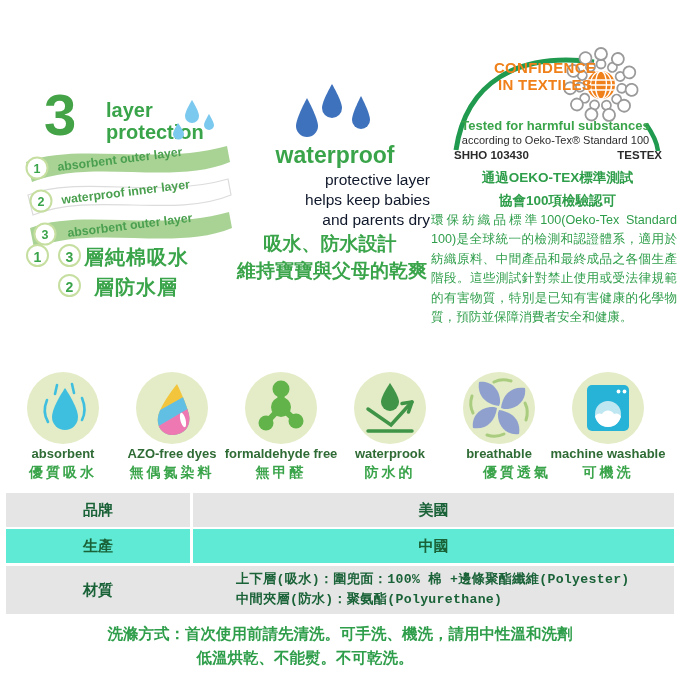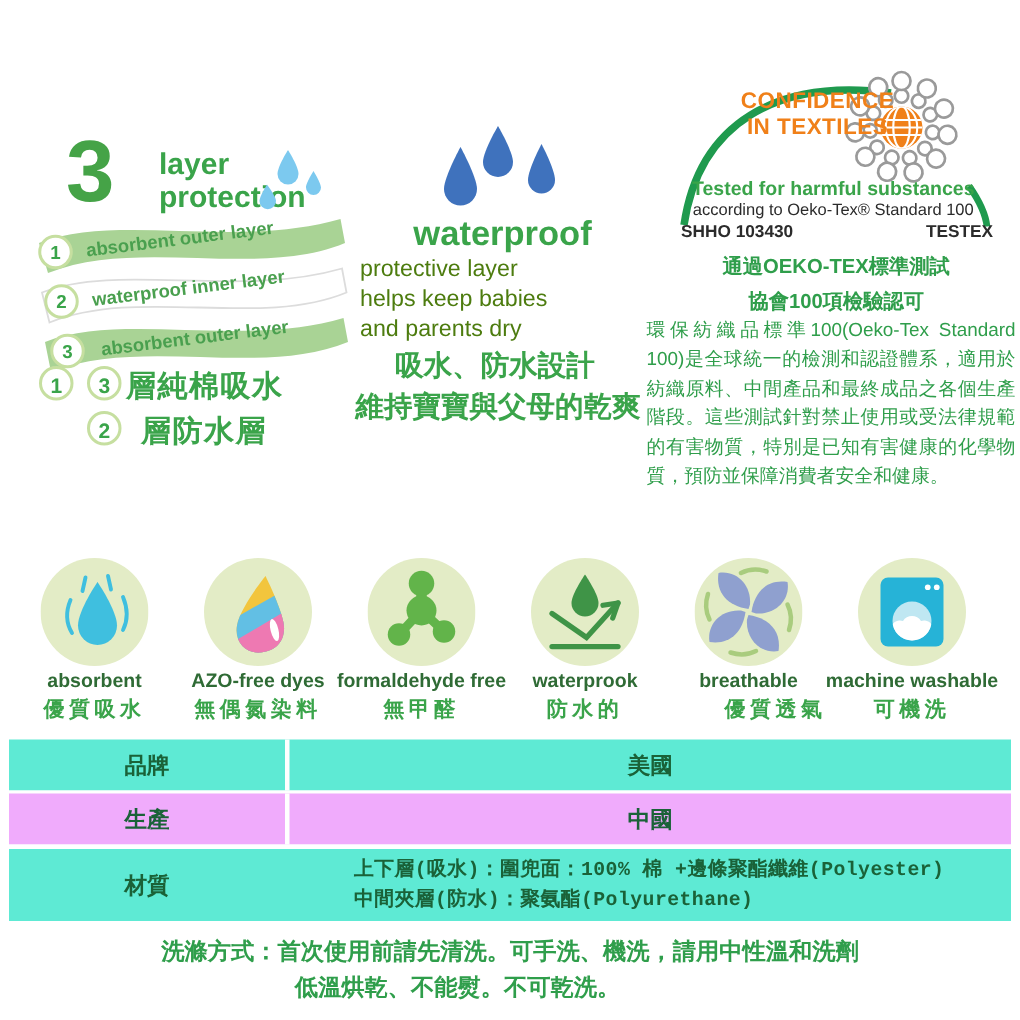--- a/index.html
+++ b/index.html
@@ -10,21 +10,21 @@
   
   .big3{left:44px;top:86px;font-size:58px;font-weight:bold;color:#45a347;line-height:1;}
   .layers-title{left:106px;top:99px;font-size:20px;font-weight:bold;color:#3aa44a;line-height:22px;}
   .legend-circle{width:23px;height:23px;border:2px solid #c6dfa0;border-radius:50%;
                  color:#3aa44a;font-size:14px;font-weight:bold;text-align:center;line-height:23px;
                  background:#fff;box-sizing:border-box;}
   .legend-text{font-size:20px;font-weight:bold;color:#3aa44a;letter-spacing:1px;}
 
   
   .wp-title{left:240px;top:142px;width:190px;text-align:center;font-size:23px;font-weight:bold;color:#3aa44a;}
-  .wp-line{left:240px;width:190px;text-align:left;font-size:15.5px;color:#4d7c0f;}
+  .wp-line{left:240px;width:190px;text-align:right;font-size:15.5px;color:#0f172a;}
   .wp-zh1{left:230px;top:231px;width:200px;text-align:center;font-size:19px;font-weight:bold;color:#3aa44a;}
   .wp-zh2{left:212px;top:258px;width:240px;text-align:center;font-size:19px;font-weight:bold;color:#3aa44a;}
 
   
   .badge{left:448px;top:38px;width:232px;height:125px;}
   .badge-title{position:absolute;left:30px;top:21px;width:134px;text-align:center;
                color:#f08019;font-size:15px;font-weight:bold;line-height:17px;letter-spacing:.3px;}
   .badge-tested{position:absolute;left:0;top:80px;width:215px;text-align:center;
                 color:#3aa44a;font-size:13px;font-weight:bold;}
   .badge-according{position:absolute;left:0;top:96px;width:215px;text-align:center;
@@ -37,22 +37,22 @@
                 line-height:19.4px;text-align:justify;}
 
   
   .feat-en{top:446px;width:130px;text-align:center;font-size:13px;font-weight:bold;color:#2f6b35;}
   .feat-zh{top:464px;width:130px;text-align:center;font-size:14px;font-weight:bold;
            color:#3aa44a;letter-spacing:3px;}
 
   
   .spec{left:6px;top:493px;width:668px;}
   .spec-row{display:flex;align-items:center;}
-  .row-blue{background:#5eead4;}
-  .row-cream{background:#f0abfc;}
+  .row-blue{background:#e5e5e5;}
+  .row-cream{background:#5eead4;}
   .spec-label{width:184px;text-align:center;font-size:15px;font-weight:bold;color:#1a6238;flex:none;}
   .spec-div{width:3px;align-self:stretch;background:#fff;flex:none;}
   .spec-value{flex:1;text-align:center;font-size:15px;font-weight:bold;color:#1a6238;}
   .mat-value{flex:1;text-align:left;padding-left:46px;font-size:13.2px;font-weight:600;
              color:#1a6238;line-height:20px;letter-spacing:.3px;font-family:Liberation Mono, monospace;}
 
   
   .care1{left:0;top:624px;width:680px;text-align:center;font-size:15.5px;font-weight:bold;color:#2f9e4b;}
   .care2{left:0;top:648px;width:610px;text-align:center;font-size:15.5px;font-weight:bold;color:#2f9e4b;}
 </style>

